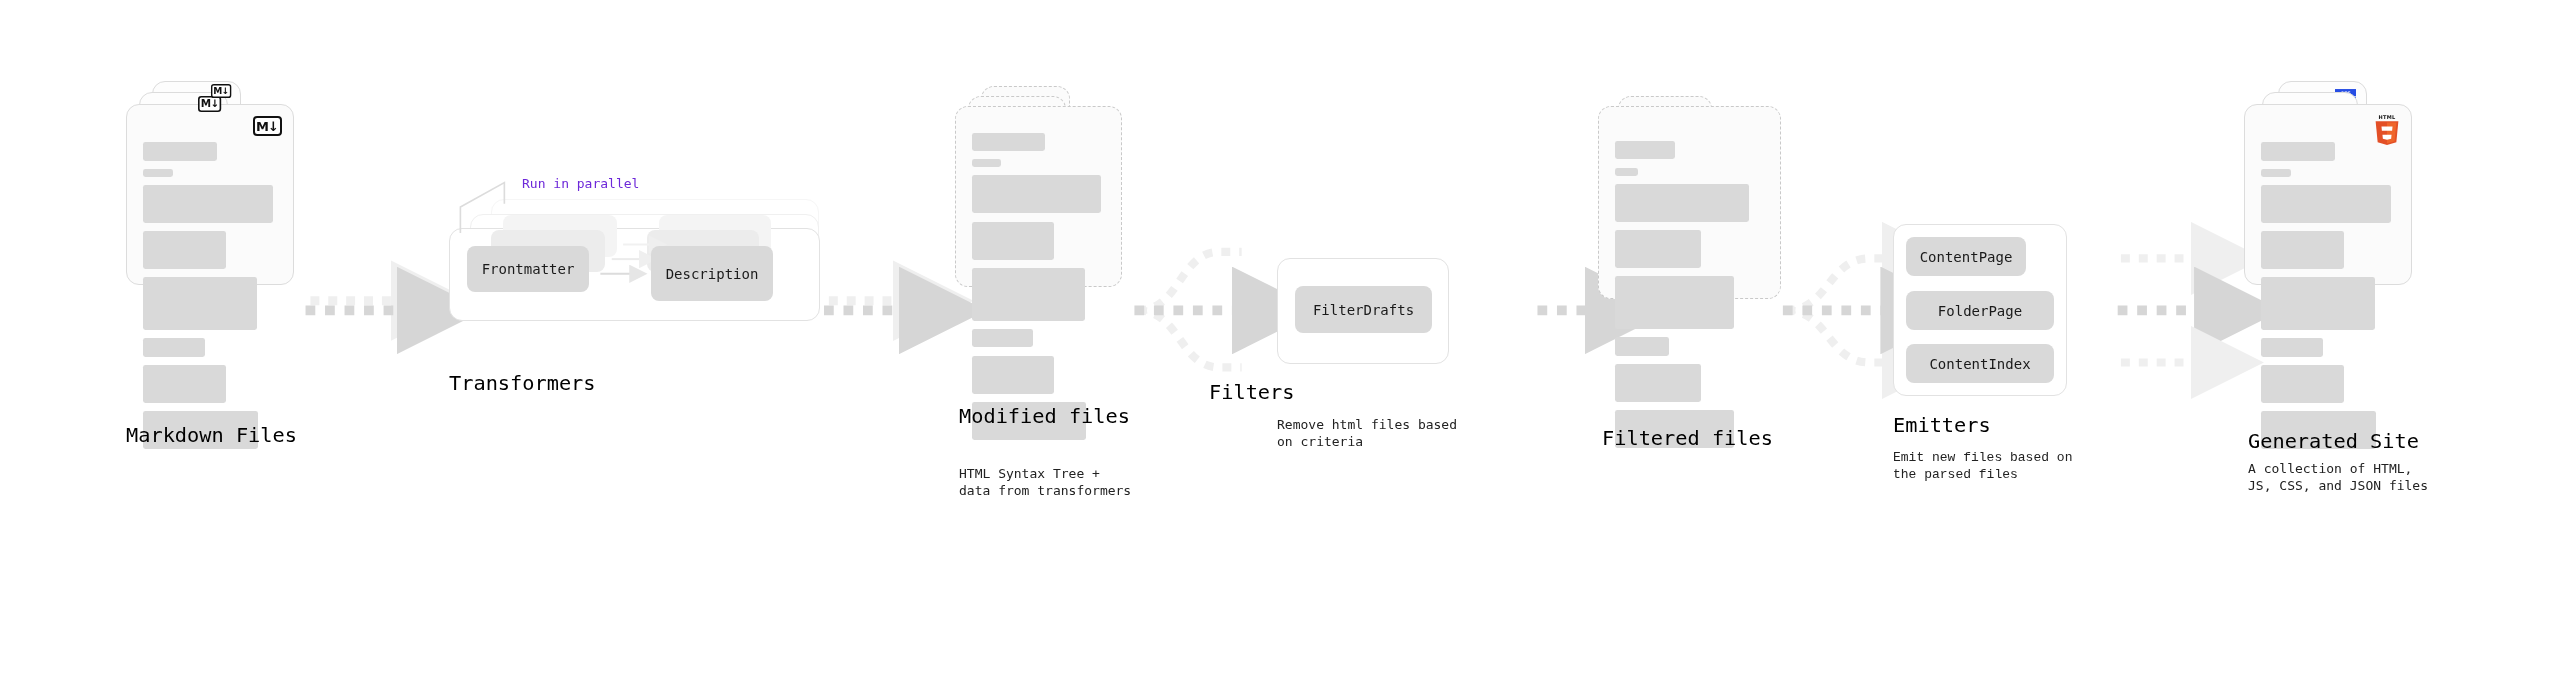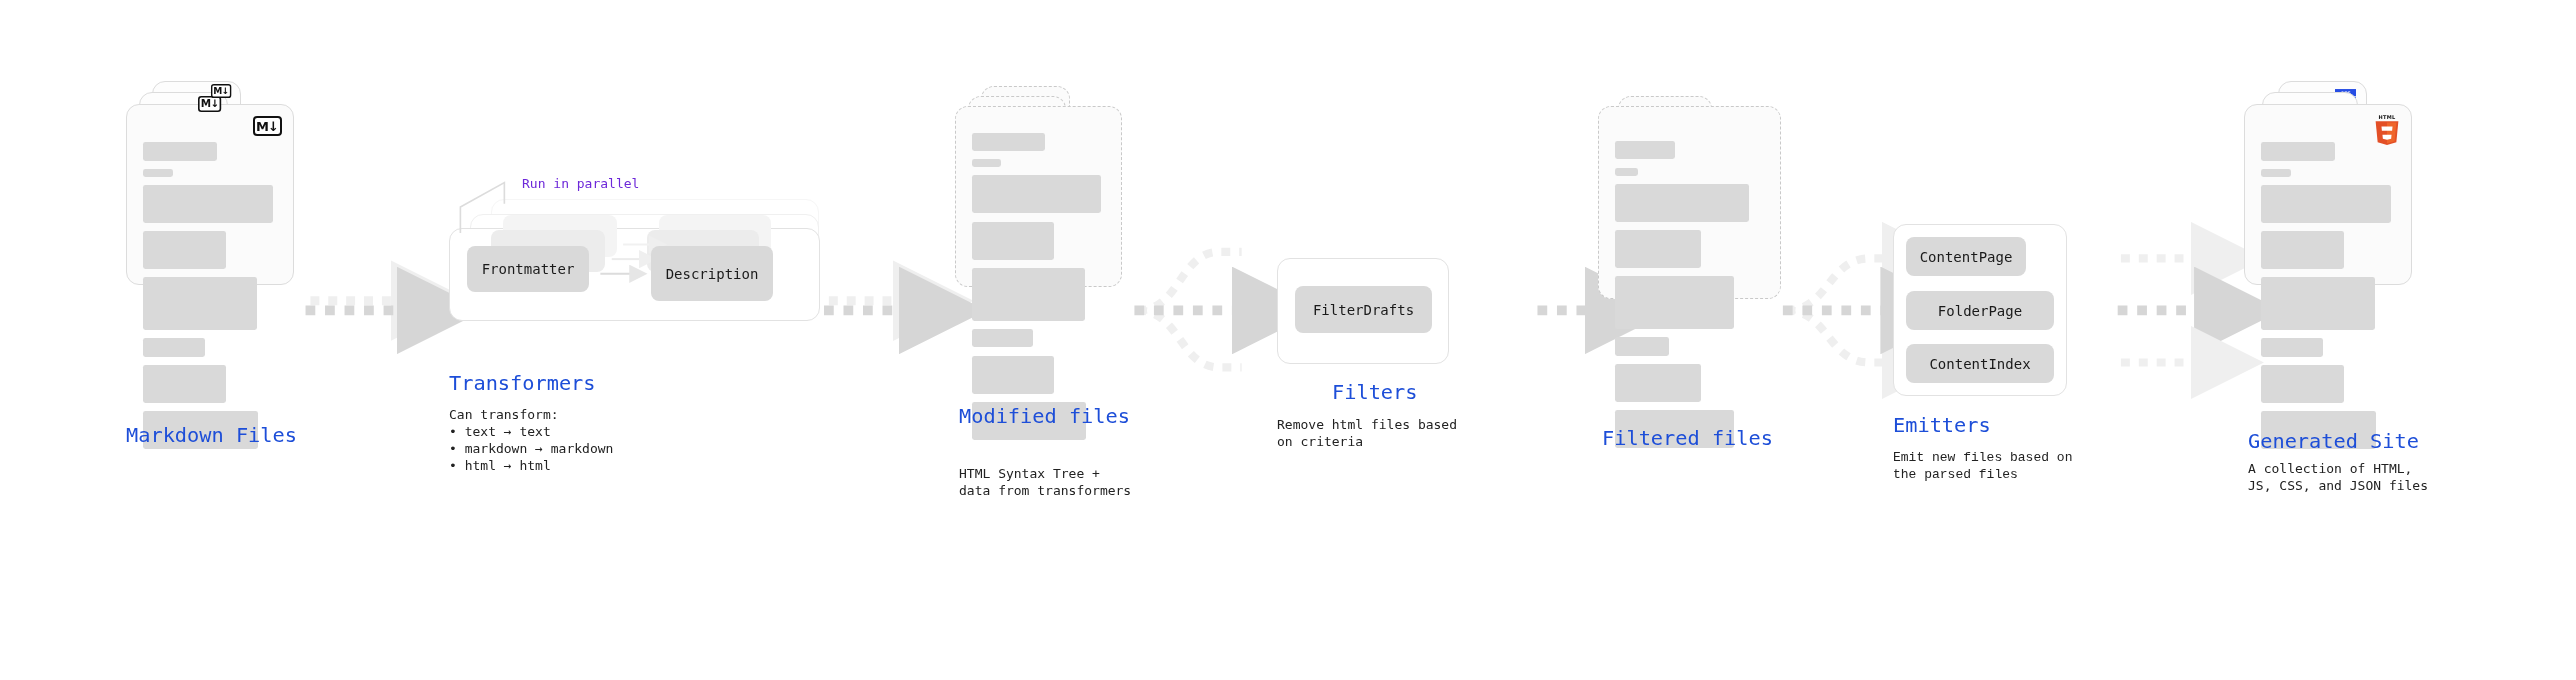--- a/index.html
+++ b/index.html
@@ -42,21 +42,21 @@
   }
 
   
   .html5-badge{position:absolute;width:28px;height:32.5px;}
   .js-badge{position:absolute;width:24.4px;height:13px;background:#F0DB4F;}
   .css-badge{position:absolute;width:21px;height:10.6px;}
 
   
   .title{
     position:absolute;
-    font-size:20.3px;color:#1d4ed8;white-space:nowrap;letter-spacing:0px;
+    font-size:20.3px;color:#000000;white-space:nowrap;letter-spacing:0px;
   }
   .sub{
     position:absolute;
     font-size:13px;color:#222;line-height:17px;white-space:pre-line;
   }
   .note{
     position:absolute;font-size:13px;color:#6d28d9;white-space:nowrap;
   }
 
   
@@ -167,24 +167,20 @@
 
     <div class="chip" style="left:18px;top:47px;width:122px;height:46px;">Frontmatter</div>
     <div class="chip" style="left:202px;top:47px;width:122px;height:55px;">Description</div>
 
     <svg style="left:8.1px;top:-18px;width:98px;height:57px;" viewBox="0 0 120 70">
       <path d="M4,64 L4,32 L58,2 L58,28" stroke="#dcdcdc" stroke-width="2" fill="none"></path>
     </svg>
   </div>
   <div class="note" style="left:522px;top:176px;">Run in parallel</div>
   <div class="title" style="left:449px;top:371px;">Transformers</div>
-  <div class="sub" style="left:449px;top:406px;">Can transform:
-  • text → text
-  • markdown → markdown
-  • html → html</div>
 
   <div class="filestack" style="left:955px;top:86px;">
     <div class="card dashed" style="left:26px;top:0;width:89px;height:52px;"></div>
     <div class="card dashed" style="left:13px;top:9.8px;width:98px;height:52px;"></div>
     <div class="card dashed" style="left:0;top:19.5px;width:167px;height:181px;">
       <div class="card-body" style="top:26px;">
         <div class="bar" style="width:55%;"></div>
         <div class="bar h-sm" style="width:22%;"></div>
         <div class="bar tall" style="width:97%;"></div>
         <div class="bar tall" style="width:62%;"></div>
@@ -196,21 +192,21 @@
     </div>
   </div>
   <div class="title" style="left:959px;top:404px;text-align:right;">Modified files</div>
   <div class="sub" style="left:959px;top:465px;">HTML Syntax Tree +
 data from transformers</div>
 
   <div style="position:absolute;left:1277px;top:258px;">
     <div class="pbox" style="left:0;top:0;width:172px;height:106px;"></div>
     <div class="chip" style="left:18px;top:28px;width:137px;height:47px;">FilterDrafts</div>
   </div>
-  <div class="title" style="left:1332px;top:380px;">Filters</div>
+  <div class="title" style="left:1209px;top:380px;">Filters</div>
   <div class="sub" style="left:1277px;top:416px;">Remove html files based
 on criteria</div>
 
   <div class="filestack" style="left:1598px;top:96px;">
     <div class="card dashed" style="left:19.5px;top:0;width:94px;height:49px;"></div>
     <div class="card dashed" style="left:0;top:9.8px;width:183px;height:193px;">
       <div class="card-body" style="top:34px;">
         <div class="bar" style="width:40%;"></div>
         <div class="bar h-sm" style="width:15%;"></div>
         <div class="bar tall" style="width:90%;"></div>

